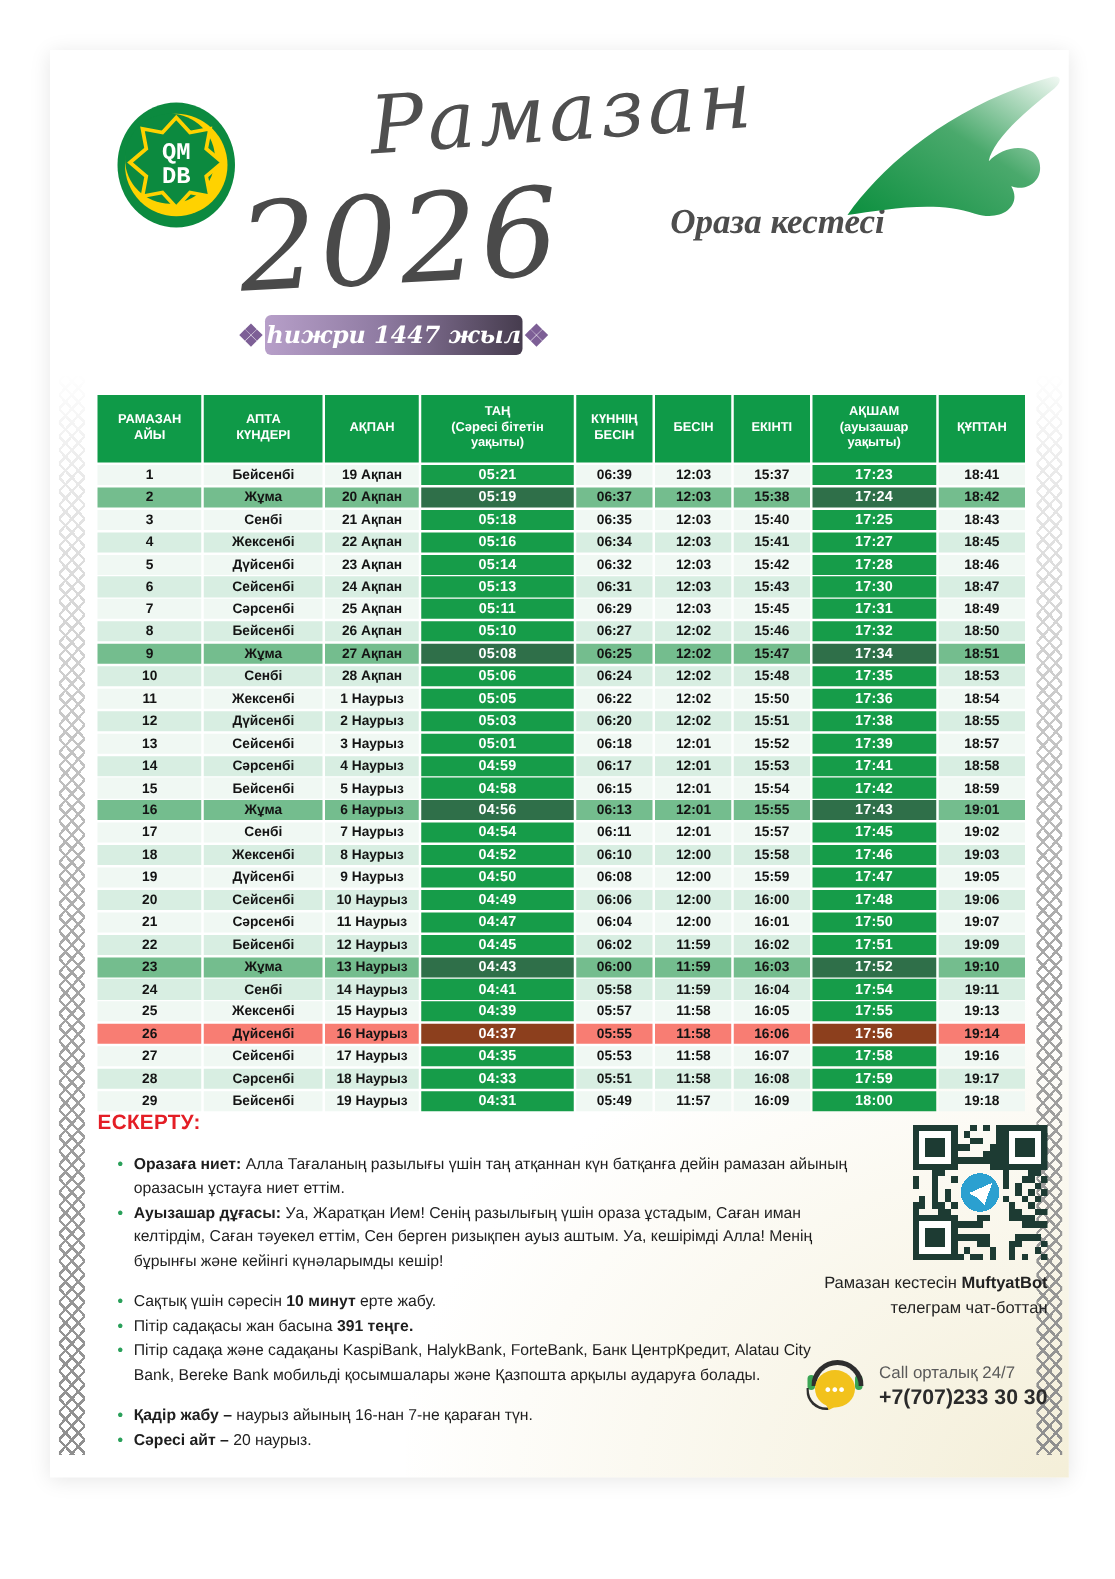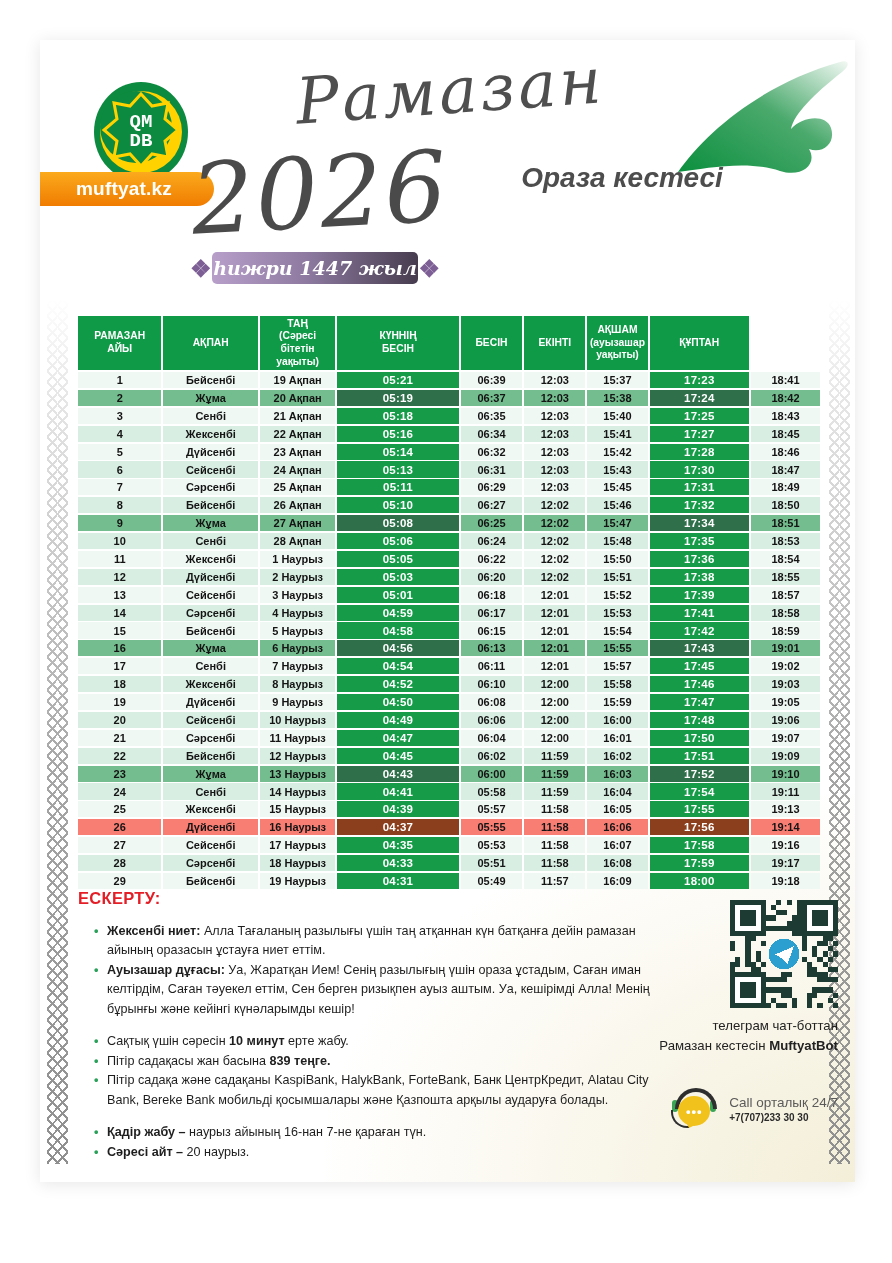--- a/index.html
+++ b/index.html
@@ -16,21 +16,21 @@
          background:linear-gradient(180deg,#fbaa1d,#f07c00);color:#fff;font-weight:bold;
          font-size:19px;display:flex;align-items:center;justify-content:center;
          border-radius:0 17px 17px 0;padding:0 16px 0 10px;letter-spacing:.2px;}
   .title-script{position:absolute;left:190px;top:14px;width:440px;text-align:center;
          font-family:"DejaVu Serif",serif;font-style:italic;font-size:64px;color:#4f4f4f;
          transform:rotate(-4deg);letter-spacing:3px;}
   .year{position:absolute;left:150px;top:96px;width:260px;text-align:center;
          font-family:"DejaVu Serif",serif;font-style:italic;font-size:98px;color:#4a4a4a;
          transform:rotate(-3deg);letter-spacing:2px;}
   .subtitle{position:absolute;left:452px;top:122px;width:260px;text-align:center;
-         font-family:Liberation Sans, sans-serif;font-style:italic;font-weight:bold;font-size:28px;color:#4d4d4d;}
+         font-family:Liberation Serif, serif;font-style:italic;font-weight:bold;font-size:28px;color:#4d4d4d;}
   .ribbon{position:absolute;left:172px;top:212px;width:206px;height:32px;border-radius:5px;
          background:linear-gradient(90deg,#b79fc9 0%,#8f7ba2 45%,#463c4e 100%);
          display:flex;align-items:center;justify-content:center;color:#fff;
          font-family:"DejaVu Serif",serif;font-style:italic;font-weight:bold;font-size:19px;}
   .ribbon .orn{position:absolute;top:2px;font-size:24px;color:#7d5f96;font-style:normal;}
   .ribbon .orn.l{left:-22px;}
   .ribbon .orn.r{right:-22px;}
   .swoosh{position:absolute;left:632px;top:14px;width:180px;height:140px;}
   .city-btn{position:absolute;left:530px;top:224px;width:250px;height:42px;background:#0f9a48;
          border-radius:8px;color:#fff;font-weight:bold;font-size:14px;letter-spacing:.4px;
@@ -66,21 +66,21 @@
   .notes li .dot{position:absolute;left:0;top:0;color:#2aa05a;font-weight:bold;}
   .notes b{font-weight:bold;}
 
   
   .qr-wrap{position:absolute;right:17px;top:860px;width:108px;height:108px;}
   .tg-note{position:absolute;right:17px;top:976px;width:250px;text-align:right;
            font-size:13.2px;line-height:1.5;color:#222;}
   .call{position:absolute;right:17px;top:1046px;display:flex;align-items:center;gap:10px;}
   .call-texts{display:flex;flex-direction:column;line-height:1.3;}
   .call-label{color:#5a5a5a;font-size:13.5px;}
-  .call-phone{color:#2b2b2b;font-weight:bold;font-size:10px;}
+  .call-phone{color:#2b2b2b;font-weight:bold;font-size:17px;}
   .call-icon{position:relative;width:48px;height:46px;}
   .call-icon .band{position:absolute;left:4px;top:2px;width:34px;height:17px;border:4px solid #2e2e2e;
         border-bottom:none;border-radius:21px 21px 0 0;}
   .call-icon .pad{position:absolute;top:14px;width:6px;height:12px;border-radius:3px;background:#3aa554;}
   .call-icon .pad.l{left:1px;} .call-icon .pad.r{right:3px;}
   .call-icon .bubble{position:absolute;left:7px;top:10px;width:32px;height:30px;border-radius:50%;
         background:#f2c21c;display:flex;align-items:center;justify-content:center;
         color:#fff;font-weight:bold;font-size:13px;letter-spacing:1px;}
   .call-icon .tail{position:absolute;left:12px;top:36px;width:0;height:0;
         border:6px solid transparent;border-top-color:#f2c21c;transform:rotate(18deg);}
@@ -101,21 +101,20 @@
       <svg width="98" height="104" viewBox="0 0 98 104">
         <ellipse cx="49" cy="52" rx="47" ry="50" fill="#0c8a3f"></ellipse>
         <circle cx="49" cy="52" r="41" fill="#ffd200"></circle>
         <circle cx="44" cy="47" r="36" fill="#0c8a3f"></circle>
         <polygon points="49,14 60,26 76,23 73,39 86,50 73,61 76,77 60,74 49,86 38,74 22,77 25,61 12,50 25,39 22,23 38,26" fill="#0c8a3f" stroke="#ffd200" stroke-width="3"></polygon>
         <text x="49" y="47" text-anchor="middle" fill="#fff" font-family="Liberation Mono, monospace" font-size="19" font-weight="bold">QM</text>
         <text x="49" y="66" text-anchor="middle" fill="#fff" font-family="Liberation Mono, monospace" font-size="19" font-weight="bold">DB</text>
       </svg>
     </div>
 
-    <div class="badge">muftyat.kz</div>
 
     <div class="title-script" style="white-space: pre-line;">Рамазан</div>
     <div class="year">2026</div>
     <div class="subtitle">Ораза кестесі</div>
 
     <div class="ribbon">
       <span class="orn l">❖</span>
       <span>һижри 1447 жыл</span>
       <span class="orn r">❖</span>
     </div>
@@ -138,20 +137,22 @@
           C 146 110, 130 124, 108 117
           C 76 106, 36 114, 6 118 Z"></path>
       </svg>
     </div>
 
 
     <div class="tbl">
       <div class="thead">
           <div class="th">РАМАЗАН
 АЙЫ</div>
+          <div class="th">АПТА
+КҮНДЕРІ</div>
           <div class="th">АҚПАН</div>
           <div class="th">ТАҢ
 (Сәресі бітетін
 уақыты)</div>
           <div class="th">КҮННІҢ
 БЕСІН</div>
           <div class="th">БЕСІН</div>
           <div class="th">ЕКІНТІ</div>
           <div class="th">АҚШАМ
 (ауызашар
@@ -188,26 +189,26 @@
           <div class="row"><div class="c" style="background: rgb(240, 248, 243);">27</div><div class="c" style="background: rgb(240, 248, 243);">Сейсенбі</div><div class="c" style="background: rgb(240, 248, 243);">17 Наурыз</div><div class="c time" style="background: rgb(22, 156, 73);">04:35</div><div class="c" style="background: rgb(240, 248, 243);">05:53</div><div class="c" style="background: rgb(240, 248, 243);">11:58</div><div class="c" style="background: rgb(240, 248, 243);">16:07</div><div class="c time" style="background: rgb(22, 156, 73);">17:58</div><div class="c" style="background: rgb(240, 248, 243);">19:16</div></div>
           <div class="row"><div class="c" style="background: rgb(216, 238, 226);">28</div><div class="c" style="background: rgb(216, 238, 226);">Сәрсенбі</div><div class="c" style="background: rgb(216, 238, 226);">18 Наурыз</div><div class="c time" style="background: rgb(22, 156, 73);">04:33</div><div class="c" style="background: rgb(216, 238, 226);">05:51</div><div class="c" style="background: rgb(216, 238, 226);">11:58</div><div class="c" style="background: rgb(216, 238, 226);">16:08</div><div class="c time" style="background: rgb(22, 156, 73);">17:59</div><div class="c" style="background: rgb(216, 238, 226);">19:17</div></div>
           <div class="row"><div class="c" style="background: rgb(240, 248, 243);">29</div><div class="c" style="background: rgb(240, 248, 243);">Бейсенбі</div><div class="c" style="background: rgb(240, 248, 243);">19 Наурыз</div><div class="c time" style="background: rgb(22, 156, 73);">04:31</div><div class="c" style="background: rgb(240, 248, 243);">05:49</div><div class="c" style="background: rgb(240, 248, 243);">11:57</div><div class="c" style="background: rgb(240, 248, 243);">16:09</div><div class="c time" style="background: rgb(22, 156, 73);">18:00</div><div class="c" style="background: rgb(240, 248, 243);">19:18</div></div>
         </div>
     </div>
 
     <div class="notes">
       <h2>ЕСКЕРТУ:</h2>
       <div>
           <ul>
-            <li><span class="dot">•</span><b>Жексенбі ниет:</b><span> Алла Тағаланың разылығы үшін таң атқаннан күн батқанға дейін рамазан айының оразасын ұстауға ниет еттім.</span></li>
+            <li><span class="dot">•</span><b>Оразаға ниет:</b><span> Алла Тағаланың разылығы үшін таң атқаннан күн батқанға дейін рамазан айының оразасын ұстауға ниет еттім.</span></li>
             <li><span class="dot">•</span><b>Ауызашар дұғасы:</b><span> Уа, Жаратқан Ием! Сенің разылығың үшін ораза ұстадым, Саған иман келтірдім, Саған тәуекел еттім, Сен берген ризықпен ауыз аштым. Уа, кешірімді Алла! Менің бұрынғы және кейінгі күнәларымды кешір!</span></li>
           </ul>
           <ul>
             <li><span class="dot">•</span><span>Сақтық үшін сәресін </span><b>10 минут</b><span> ерте жабу.</span></li>
-            <li><span class="dot">•</span><span>Пітір садақасы жан басына </span><b>839 теңге.</b></li>
+            <li><span class="dot">•</span><span>Пітір садақасы жан басына </span><b>391 теңге.</b></li>
             <li><span class="dot">•</span><span>Пітір садақа және садақаны KaspiBank, HalykBank, ForteBank, Банк ЦентрКредит, Alatau City Bank, Bereke Bank мобильді қосымшалары және Қазпошта арқылы аударуға болады.</span></li>
           </ul>
           <ul>
             <li><span class="dot">•</span><b>Қадір жабу –</b><span> наурыз айының 16-нан 7-не қараған түн.</span></li>
             <li><span class="dot">•</span><b>Сәресі айт –</b><span> 20 наурыз.</span></li>
           </ul>
         </div>
     </div>
 
     <div class="qr-wrap">
@@ -325,22 +326,22 @@
           <rect x="16" y="2" width="3" height="3" fill="#1d3b33"></rect>
           <rect x="0" y="14" width="7" height="7" fill="#1d3b33"></rect>
           <rect x="1" y="15" width="5" height="5" fill="#fff"></rect>
           <rect x="2" y="16" width="3" height="3" fill="#1d3b33"></rect>
           <circle cx="10.5" cy="10.5" r="3" fill="#2ba0d0"></circle>
           <polygon points="8.8,10.6 12.4,9 11.2,12.4 10.2,11.4" fill="#fff"></polygon>
         </svg>
     </div>
 
     <div class="tg-note">
+        <div><span>Рамазан кестесін </span><b>MuftyatBot</b></div>
         <div><span>телеграм чат-боттан</span></div>
-        <div><span>Рамазан кестесін </span><b>MuftyatBot</b></div>
       </div>
 
     <div class="call">
       <div class="call-icon">
         <span class="pad l"></span>
           <span class="pad r"></span>
         <span class="band"></span>
         <span class="mic"></span>
         <span class="bubble">•••</span>
         <span class="tail"></span>

